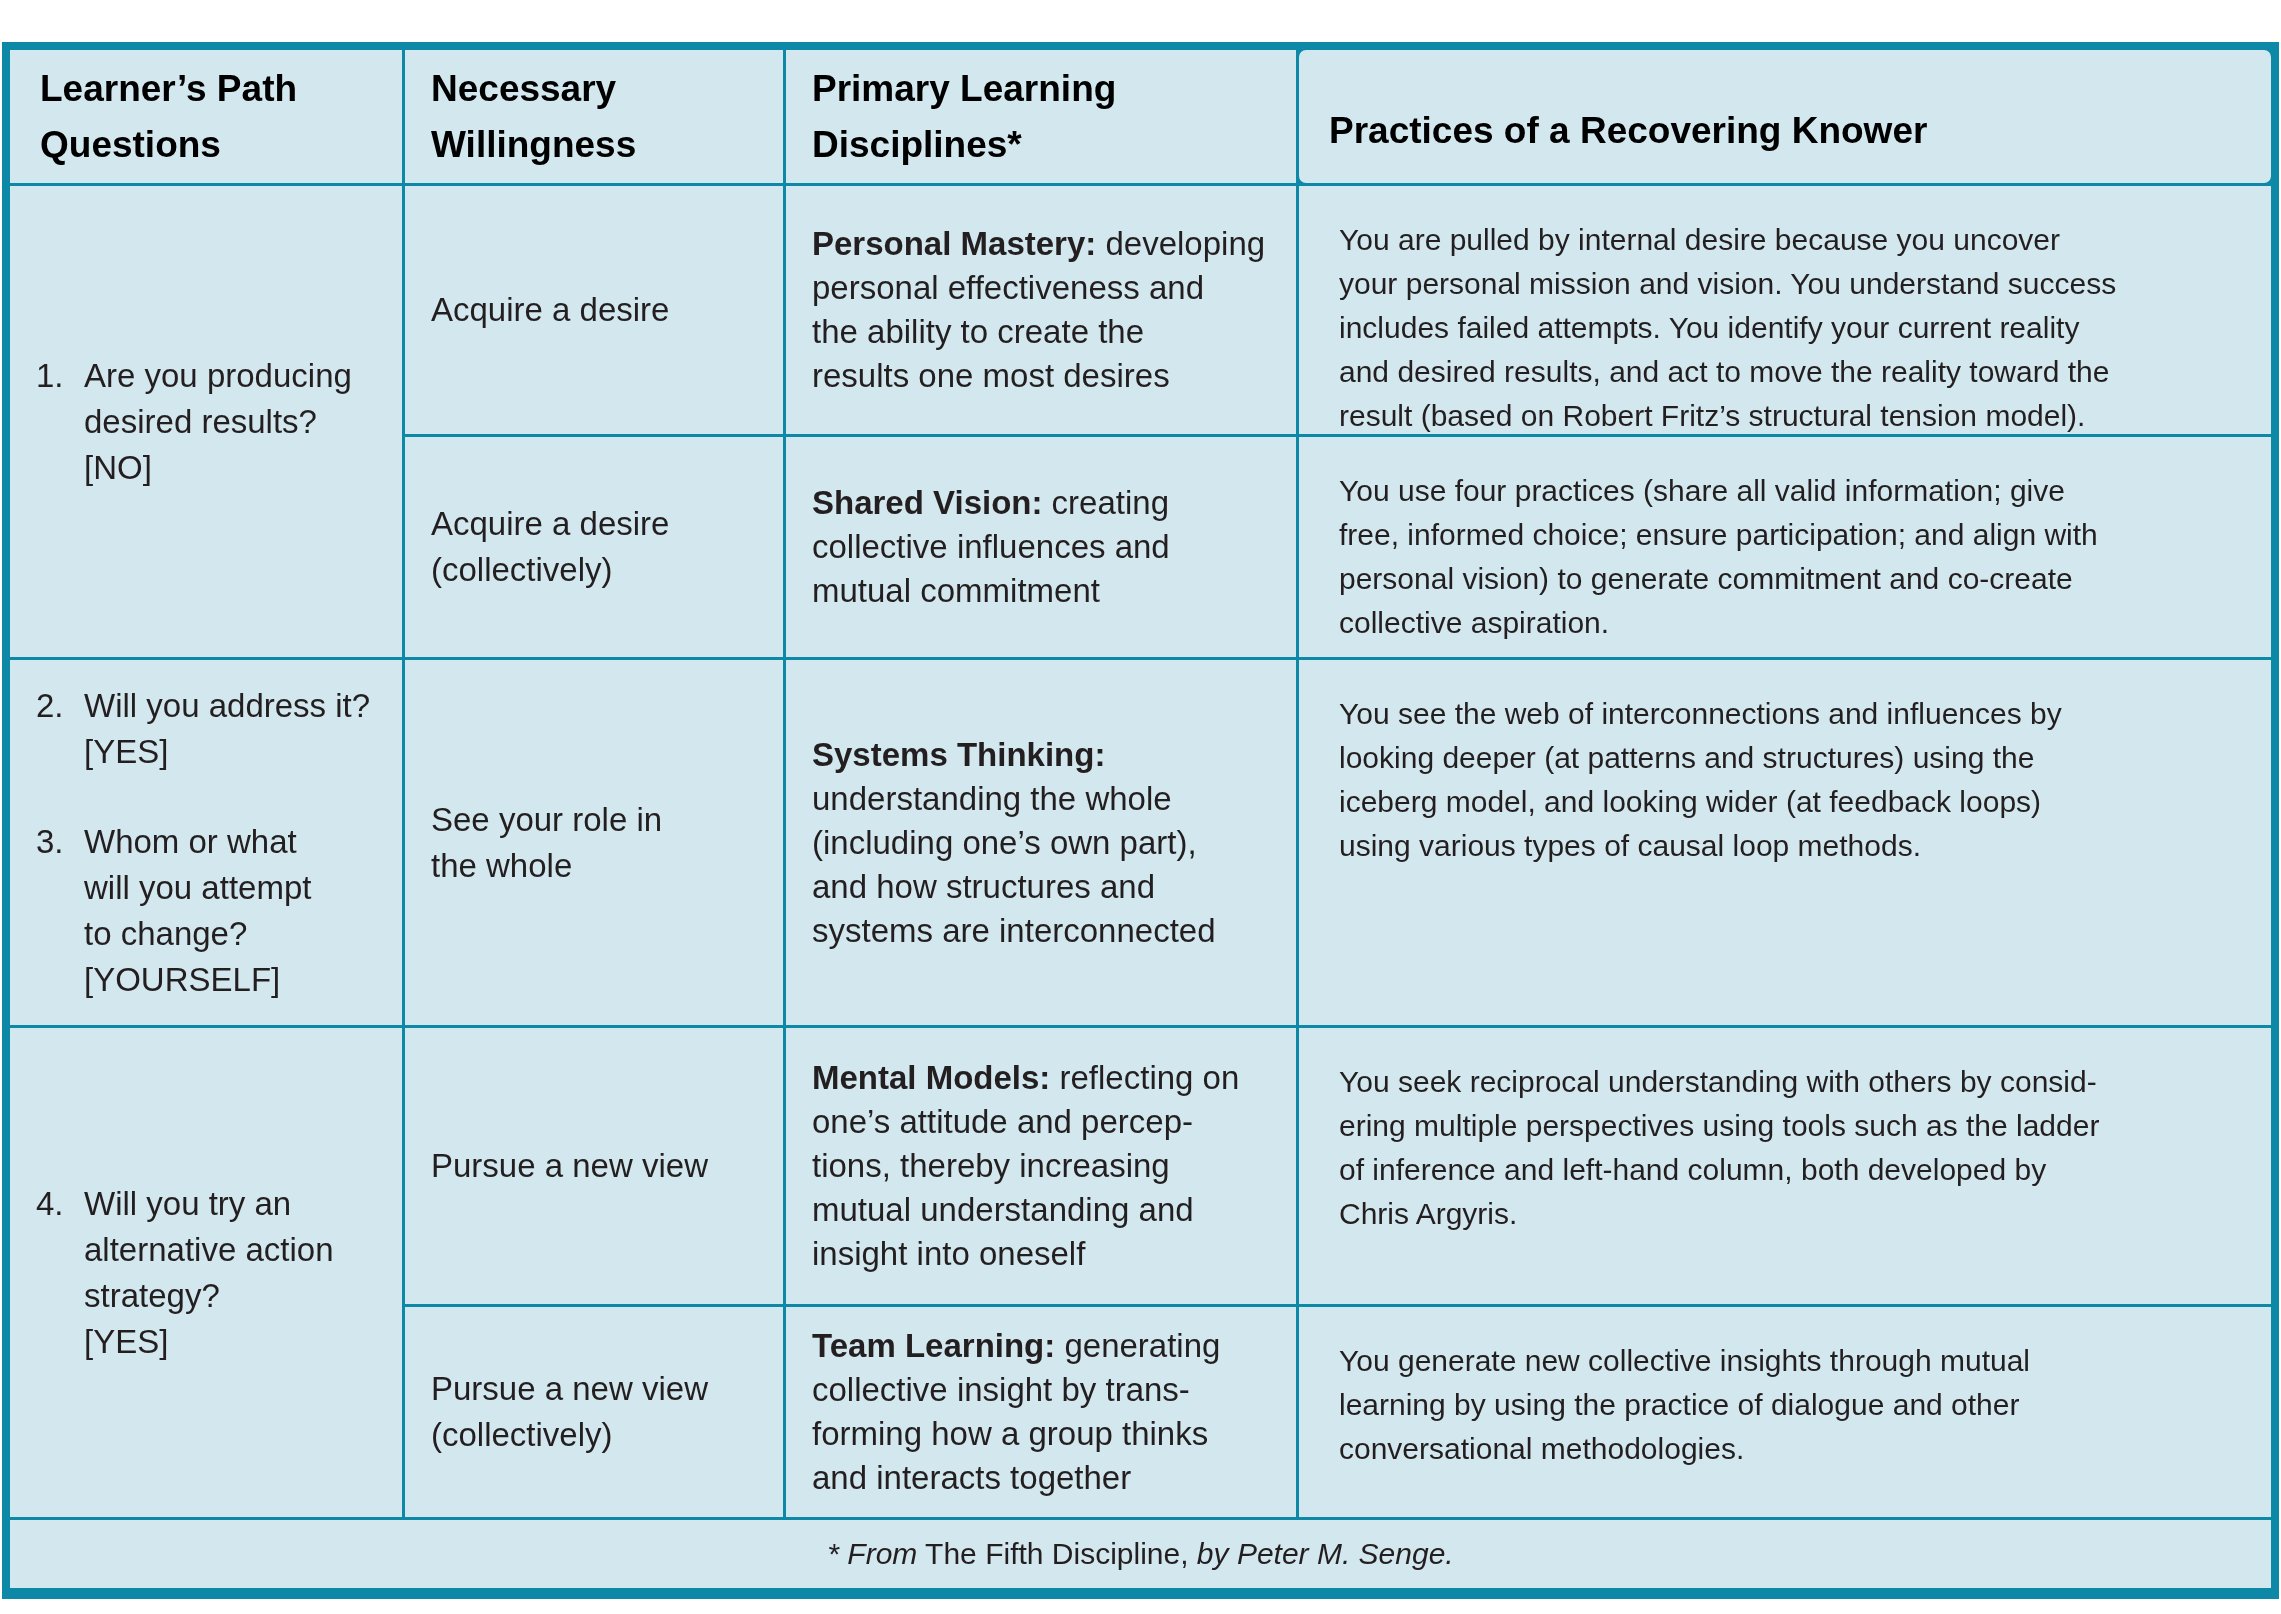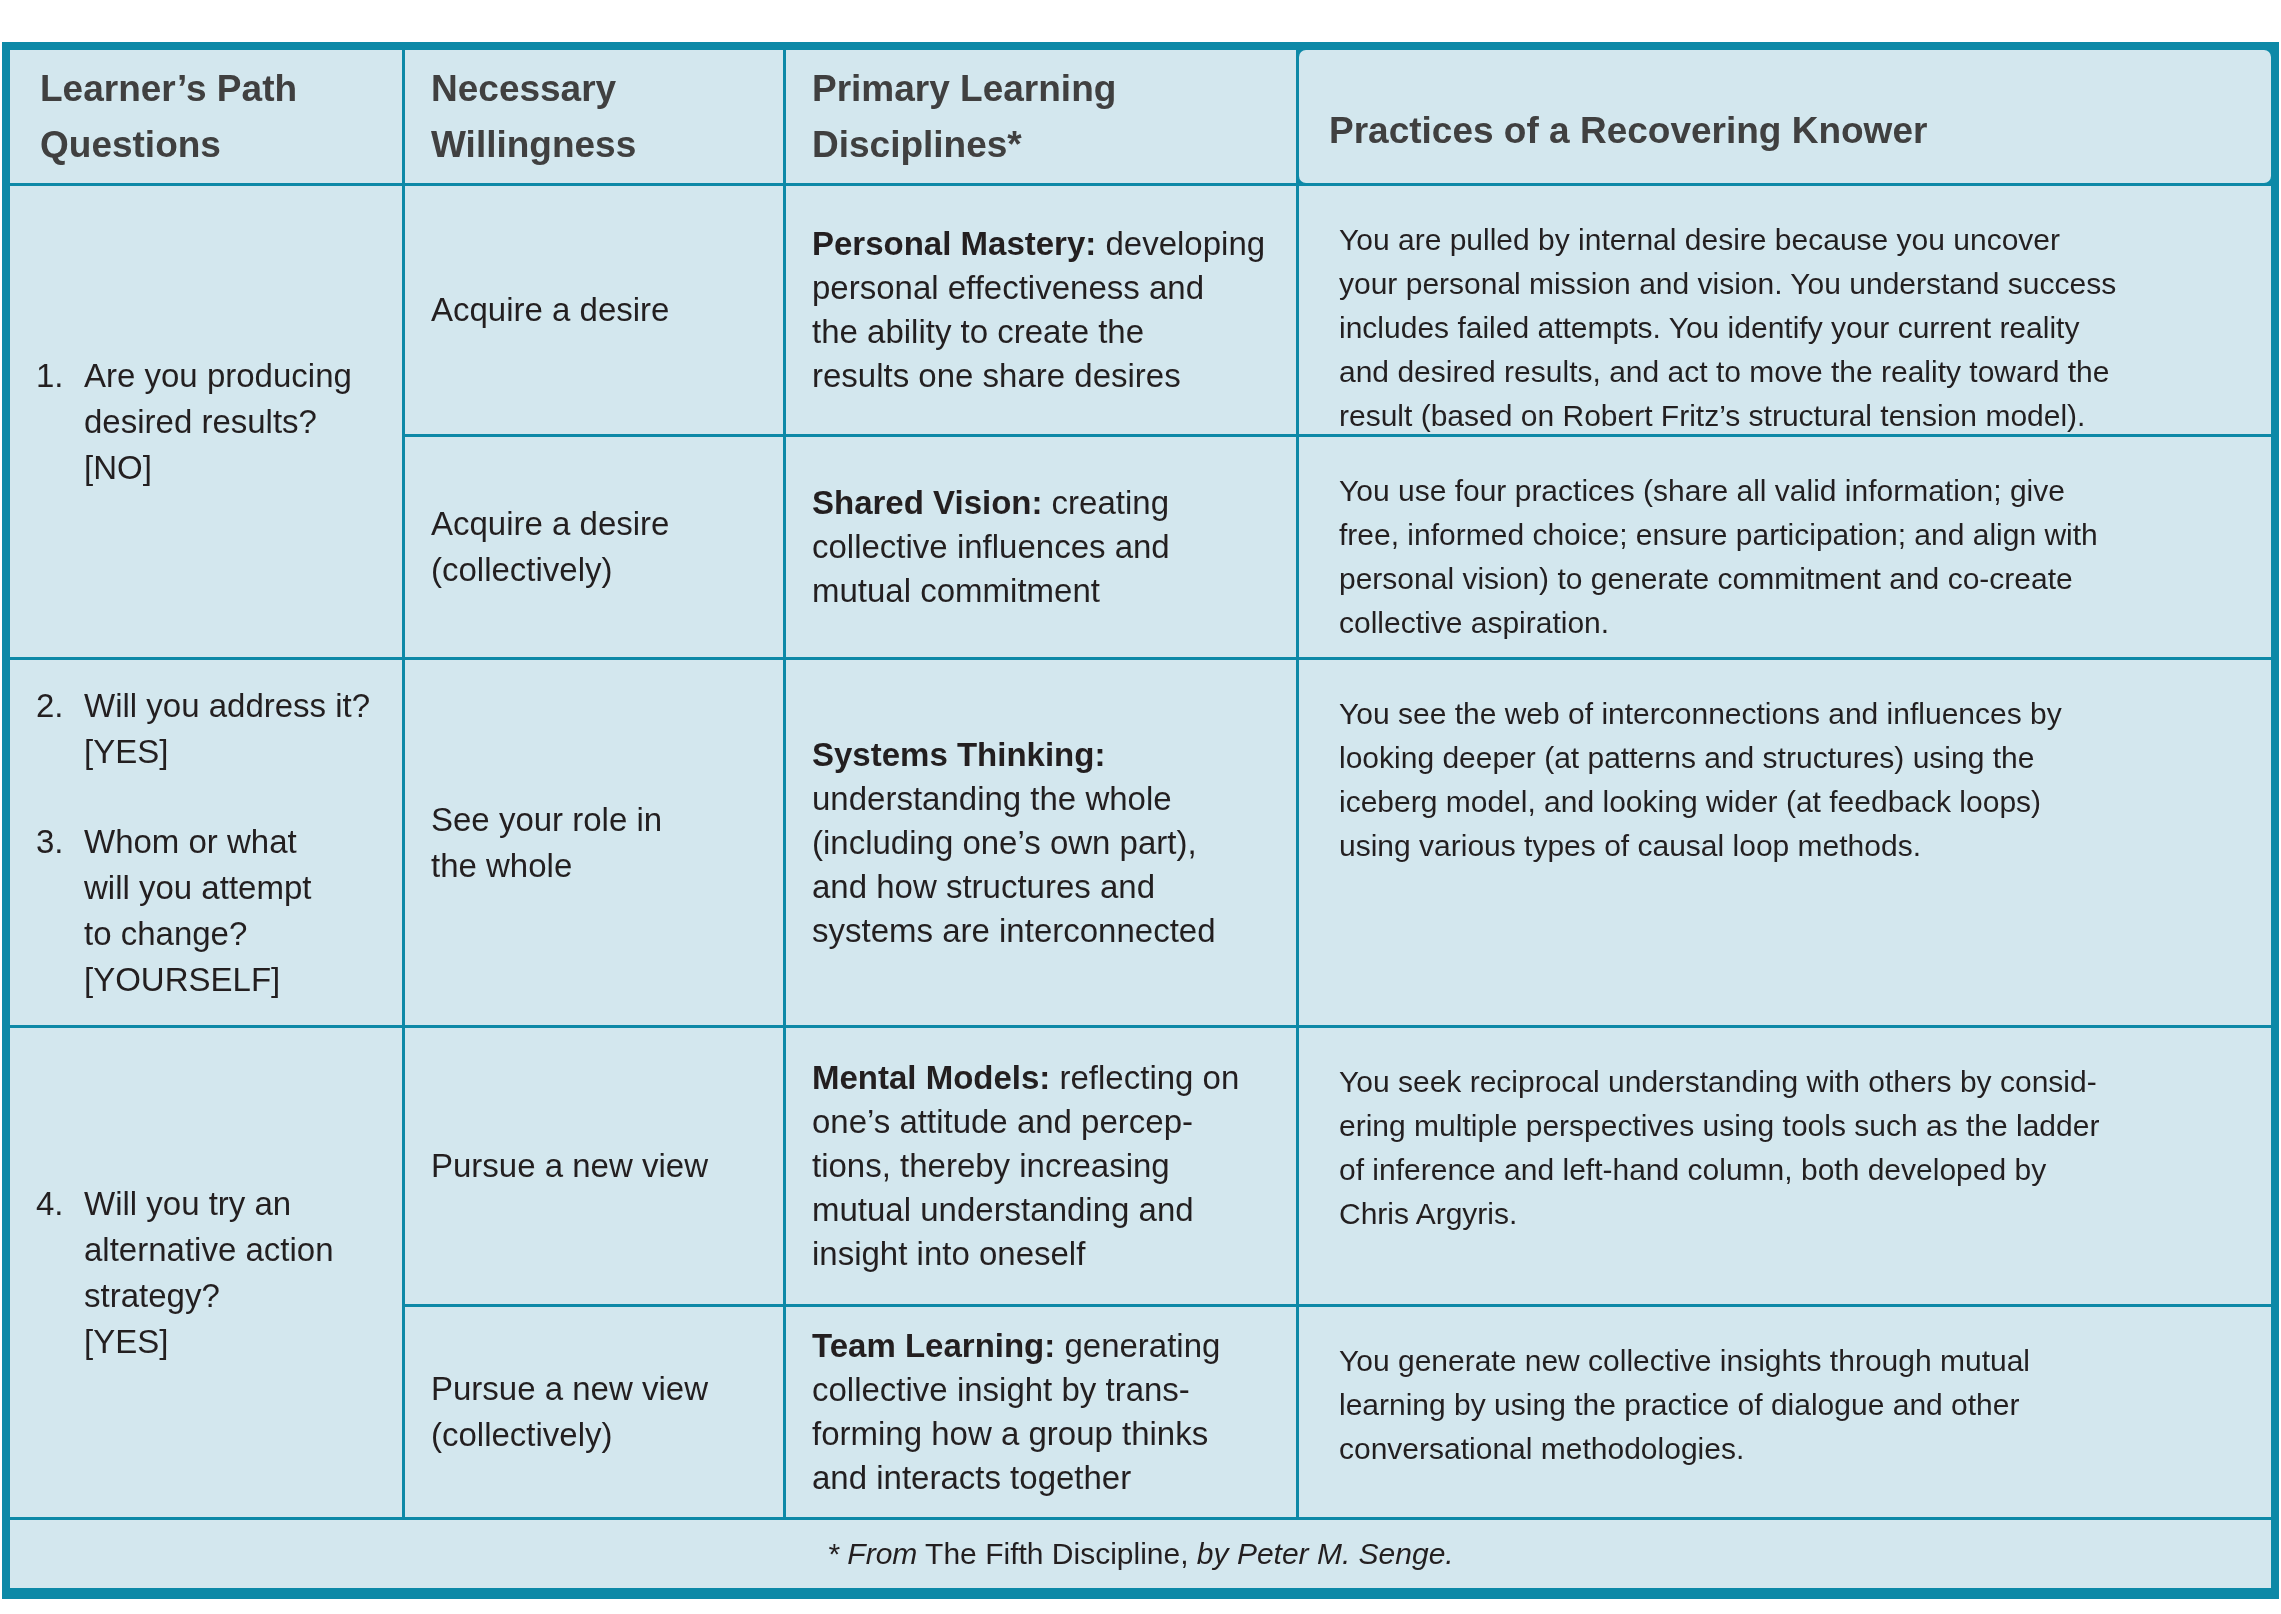--- a/index.html
+++ b/index.html
@@ -22,21 +22,21 @@
     grid-template-rows:133px 248px 220px 365px 276px 210px 1fr;
     gap:3px;
   }
   .cell {
     background:#d3e7ee;
     display:flex; flex-direction:column; justify-content:center;
     padding:0 26px;
     font-size:33px; line-height:46px;
   }
   .hd {
-    font-weight:bold; color:#404040;
+    font-weight:bold; color:#000000;
     font-size:37px; line-height:56px;
     white-space:pre-line;
   }
   .hd-bottom { justify-content:flex-end; padding-bottom:24px; }
   .pad-l { padding-left:30px; }
   .qblock { display:flex; align-items:flex-start; }
   .qblock + .qblock { margin-top:44px; }
   .qnum { flex:none; width:48px; }
   .pre { white-space:pre-line; }
   .disc { margin:0; font-size:33px; line-height:44px; }
@@ -77,21 +77,21 @@
       </div>
   </div>
 
   <div class="cell" style="grid-row:2;grid-column:2;">
       <span class="pre">Acquire a desire</span>
     </div>
   <div class="cell" style="grid-row:2;grid-column:3;">
       <p class="disc"><b class="pre">Personal Mastery:</b><span class="pre"> developing
 personal effectiveness and
 the ability to create the
-results one share desires</span></p>
+results one most desires</span></p>
     </div>
   <div class="cell prac" style="grid-row:2;grid-column:4;">
       <p class="pre">You are pulled by internal desire because you uncover
 your personal mission and vision. You understand success
 includes failed attempts. You identify your current reality
 and desired results, and act to move the reality toward the
 result (based on Robert Fritz’s structural tension model).</p>
     </div>
 
   <div class="cell" style="grid-row:3;grid-column:2;">

